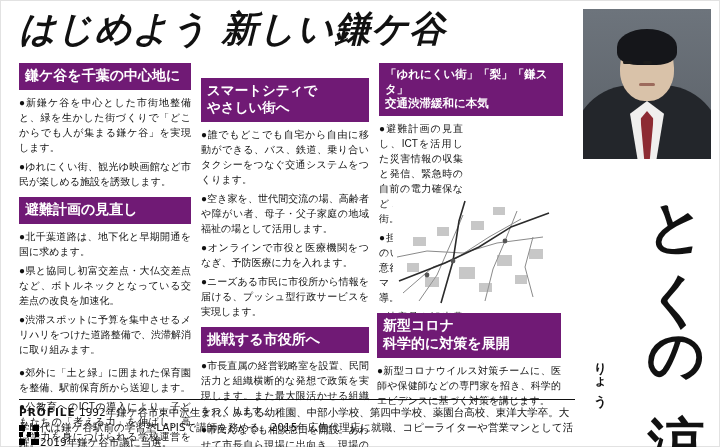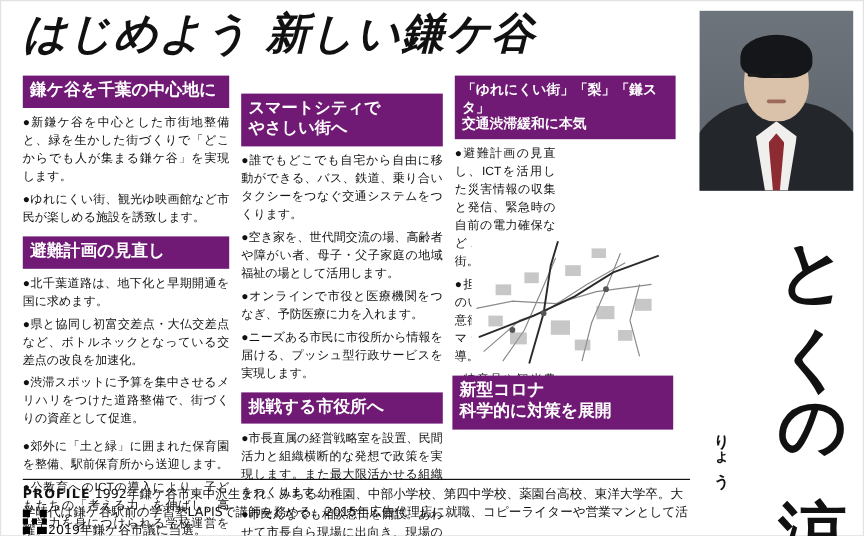--- a/index.html
+++ b/index.html
@@ -160,21 +160,21 @@
     <div class="sect-head">鎌ケ谷を千葉の中心地に</div>
     <div class="sect-body">
       <p>●新鎌ケ谷を中心とした市街地整備と、緑を生かした街づくりで「どこからでも人が集まる鎌ケ谷」を実現します。</p>
       <p>●ゆれにくい街、観光ゆ映画館など市民が楽しめる施設を誘致します。</p>
     </div>
 
     <div class="sect-head">避難計画の見直し</div>
     <div class="sect-body">
       <p>●北千葉道路は、地下化と早期開通を国に求めます。</p>
       <p>●県と協同し初富交差点・大仏交差点など、ボトルネックとなっている交差点の改良を加速化。</p>
-      <p>●渋滞スポットに予算を集中させるメリハリをつけた道路整備で、街づくりの資産として促進。</p>
+      <p>●渋滞スポットに予算を集中させるメリハリをつけた道路整備で、渋滞解消に取り組みます。</p>
     </div>
 
     <div class="sect-body">
       <p>●郊外に「土と緑」に囲まれた保育園を整備、駅前保育所から送迎します。</p>
       <p>●公教育へのICTの導入により、子どもたちの「考える力」を伸ばし、高い学力を身につけられる学校運営を進めます。</p>
     </div>
   </div>
 
   <div class="col col2">
     <div class="sect-head two" style="white-space:pre-line;margin-top:15px;">スマートシティで
@@ -234,20 +234,23 @@
         <circle cx="60" cy="64" r="2.4"></circle>
         <circle cx="112" cy="44" r="2.4"></circle>
         <circle cx="34" cy="78" r="2.4"></circle>
       </g>
     </svg>
   </div>
 
   <div class="corona">
     <div class="sect-head" style="white-space:pre-line;">新型コロナ
 科学的に対策を展開</div>
+    <div class="sect-body">
+      <p>●新型コロナウイルス対策チームに、医師や保健師などの専門家を招き、科学的エビデンスに基づく対策を講じます。</p>
+    </div>
   </div>
 
   <div class="photo-panel">
     <div class="photo">
       <div class="suit"></div>
       <div class="shirt"></div>
       <div class="tie"></div>
       <div class="head"></div>
       <div class="hair"></div>
       <div class="eye l"></div>

